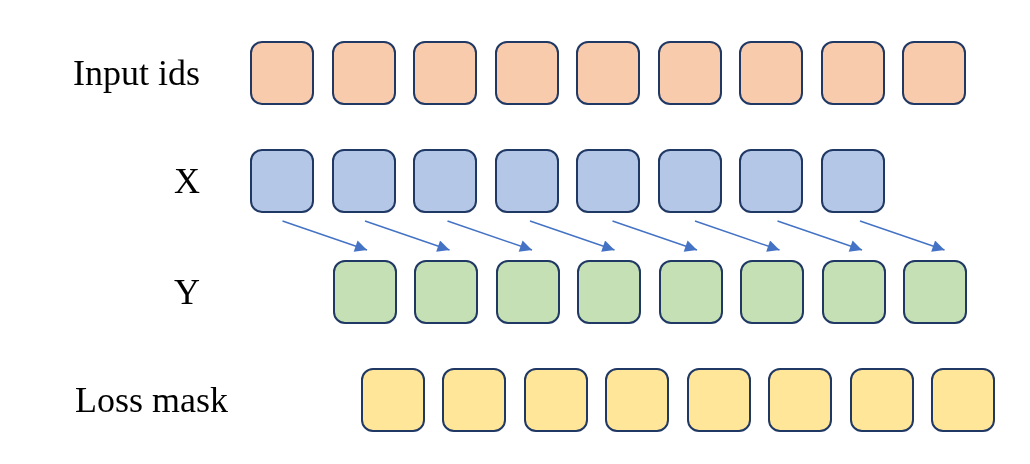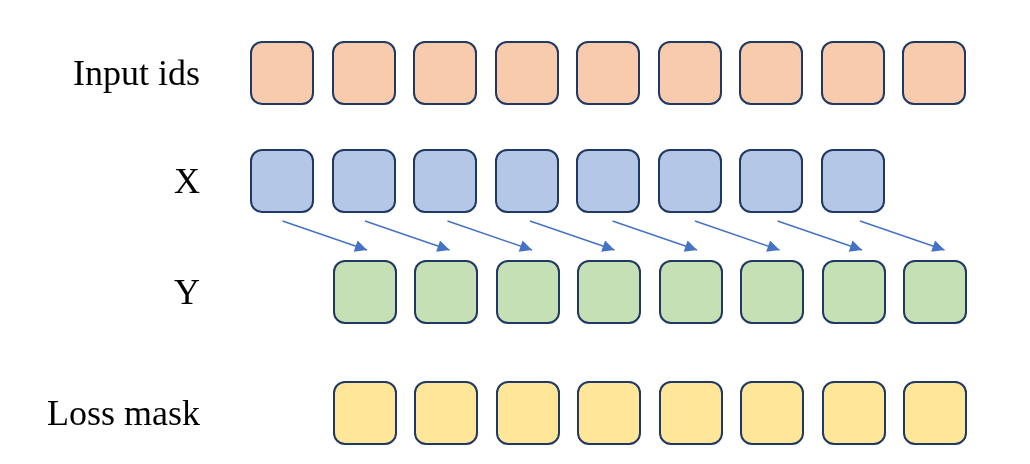--- a/index.html
+++ b/index.html
@@ -51,21 +51,21 @@
     width: 60px;
     height: 60px;
     border: 2.5px solid #203864;
     border-radius: 12px;
     box-sizing: content-box;
   }
   
   .r0 { top: 41px; }
   .r1 { top: 149px; }
   .r2 { top: 260px; }
-  .r3 { top: 381px; }
+  .r3 { top: 368px; margin-left: 28px; }
   
   .r0 .squares, .r1 .squares { left: 250px; }
   .r2 .squares, .r3 .squares { left: 332.5px; }
 </style>
 </head>
 <body>
 
 <div class="canvas">
 
   <svg id="arrows-svg" class="arrows" viewBox="0 0 1030 464" xmlns="http://www.w3.org/2000/svg">

